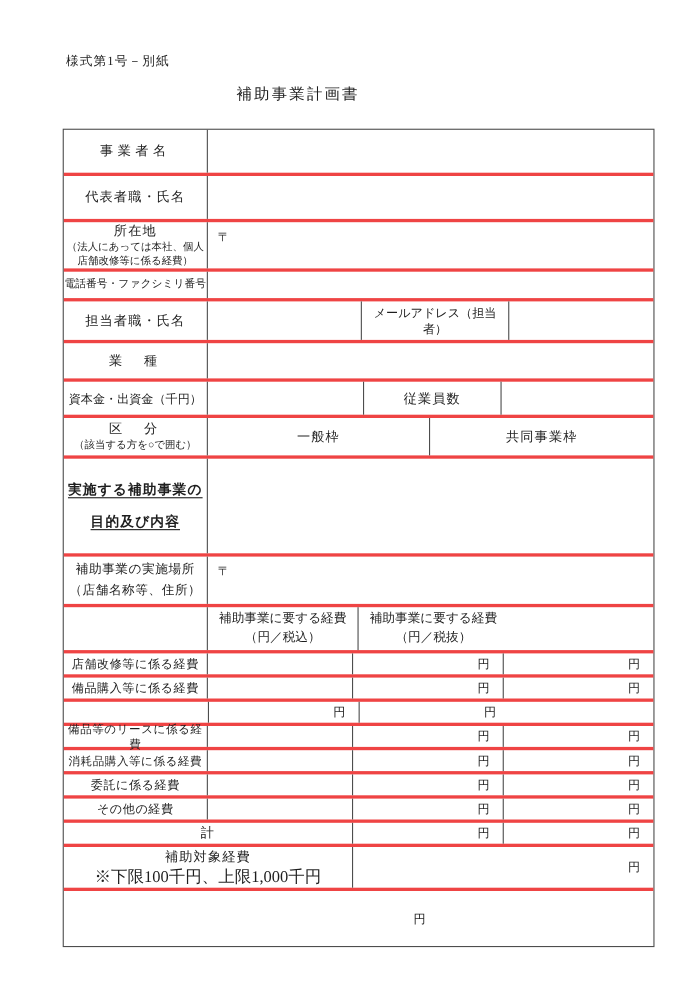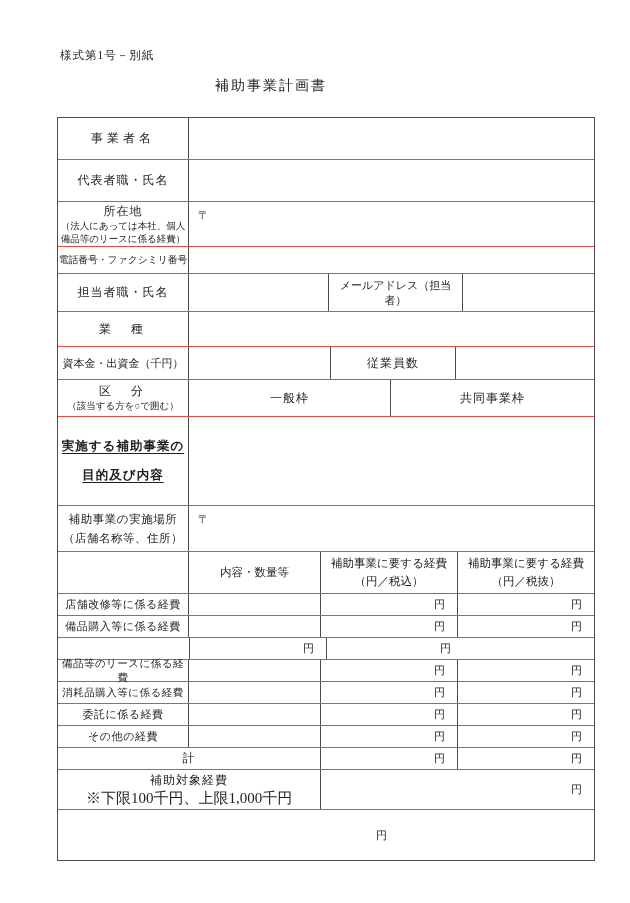--- a/index.html
+++ b/index.html
@@ -14,21 +14,21 @@
     font-size:11.5px; letter-spacing:1px;
   }
   .doc-title {
     position:absolute; left:0; top:77px; width:542px;
     text-align:center; font-size:14px; letter-spacing:2px;
   }
   .form-table {
     position:absolute; left:57px; top:117px; width:538px;
     border:1px solid #4d4d4d; background:#fff;
   }
-  .tr { display:flex; border-bottom:1px solid #ef4444; }
+  .tr { display:flex; border-bottom:3px solid #ef4444; }
   .tr:last-child { border-bottom:none; }
   .td {
     border-right:1px solid #4d4d4d;
     display:flex; flex-direction:column;
     align-items:center; justify-content:center;
     text-align:center; flex:none;
   }
   .td:last-child { border-right:none; }
   .label { font-size:12px; letter-spacing:1px; }
   .sp4 { letter-spacing:4px; }
@@ -75,21 +75,21 @@
 
   <div class="tr" style="height:42px">
     <div class="td w-lab label">代表者職・氏名</div>
     <div class="td w-rest"></div>
   </div>
 
   <div class="tr" style="height:45px">
     <div class="td w-lab">
       <div class="label">所在地</div>
       <div class="small">（法人にあっては本社、個人</div>
-      <div class="small">備品等のリースに係る経費）</div>
+      <div class="small">店舗改修等に係る経費）</div>
     </div>
     <div class="td w-rest postal">
       <span>〒</span>
     </div>
   </div>
 
   <div class="tr" style="height:27px">
     <div class="td w-lab small" style="font-size:9.8px">電話番号・ファクシミリ番号</div>
     <div class="td w-rest"></div>
   </div>
@@ -135,21 +135,20 @@
       <div>補助事業の実施場所</div>
       <div>（店舗名称等、住所）</div>
     </div>
     <div class="td w-rest postal">
       <span>〒</span>
     </div>
   </div>
 
   <div class="tr" style="height:42px">
     <div class="td w-lab"></div>
-    <div class="td w-c2 hdr">内容・数量等</div>
     <div class="td w-c3 hdr">
       <div>補助事業に要する経費</div>
       <div>（円／税込）</div>
     </div>
     <div class="td w-c4 hdr">
       <div>補助事業に要する経費</div>
       <div>（円／税抜）</div>
     </div>
   </div>
 

